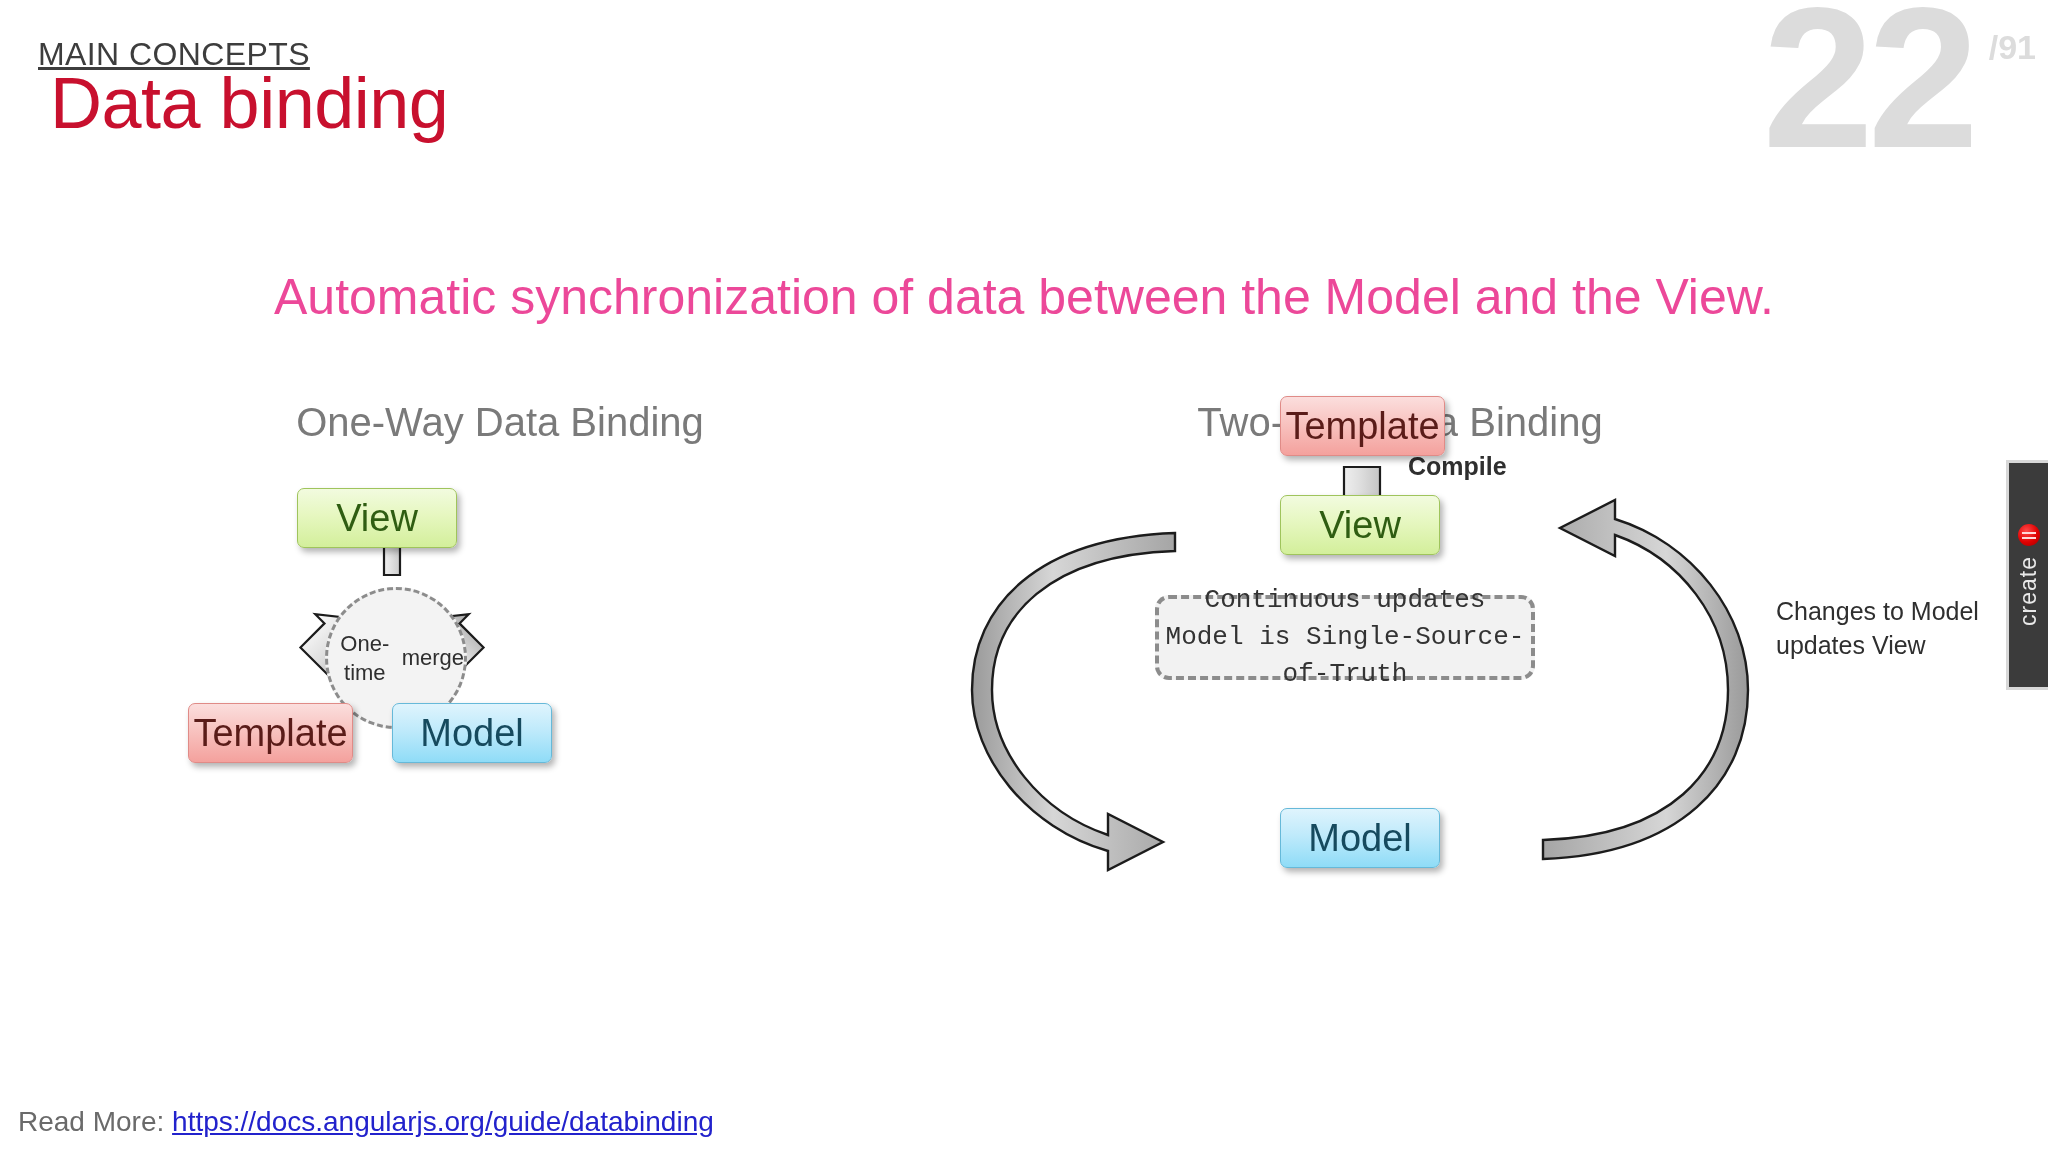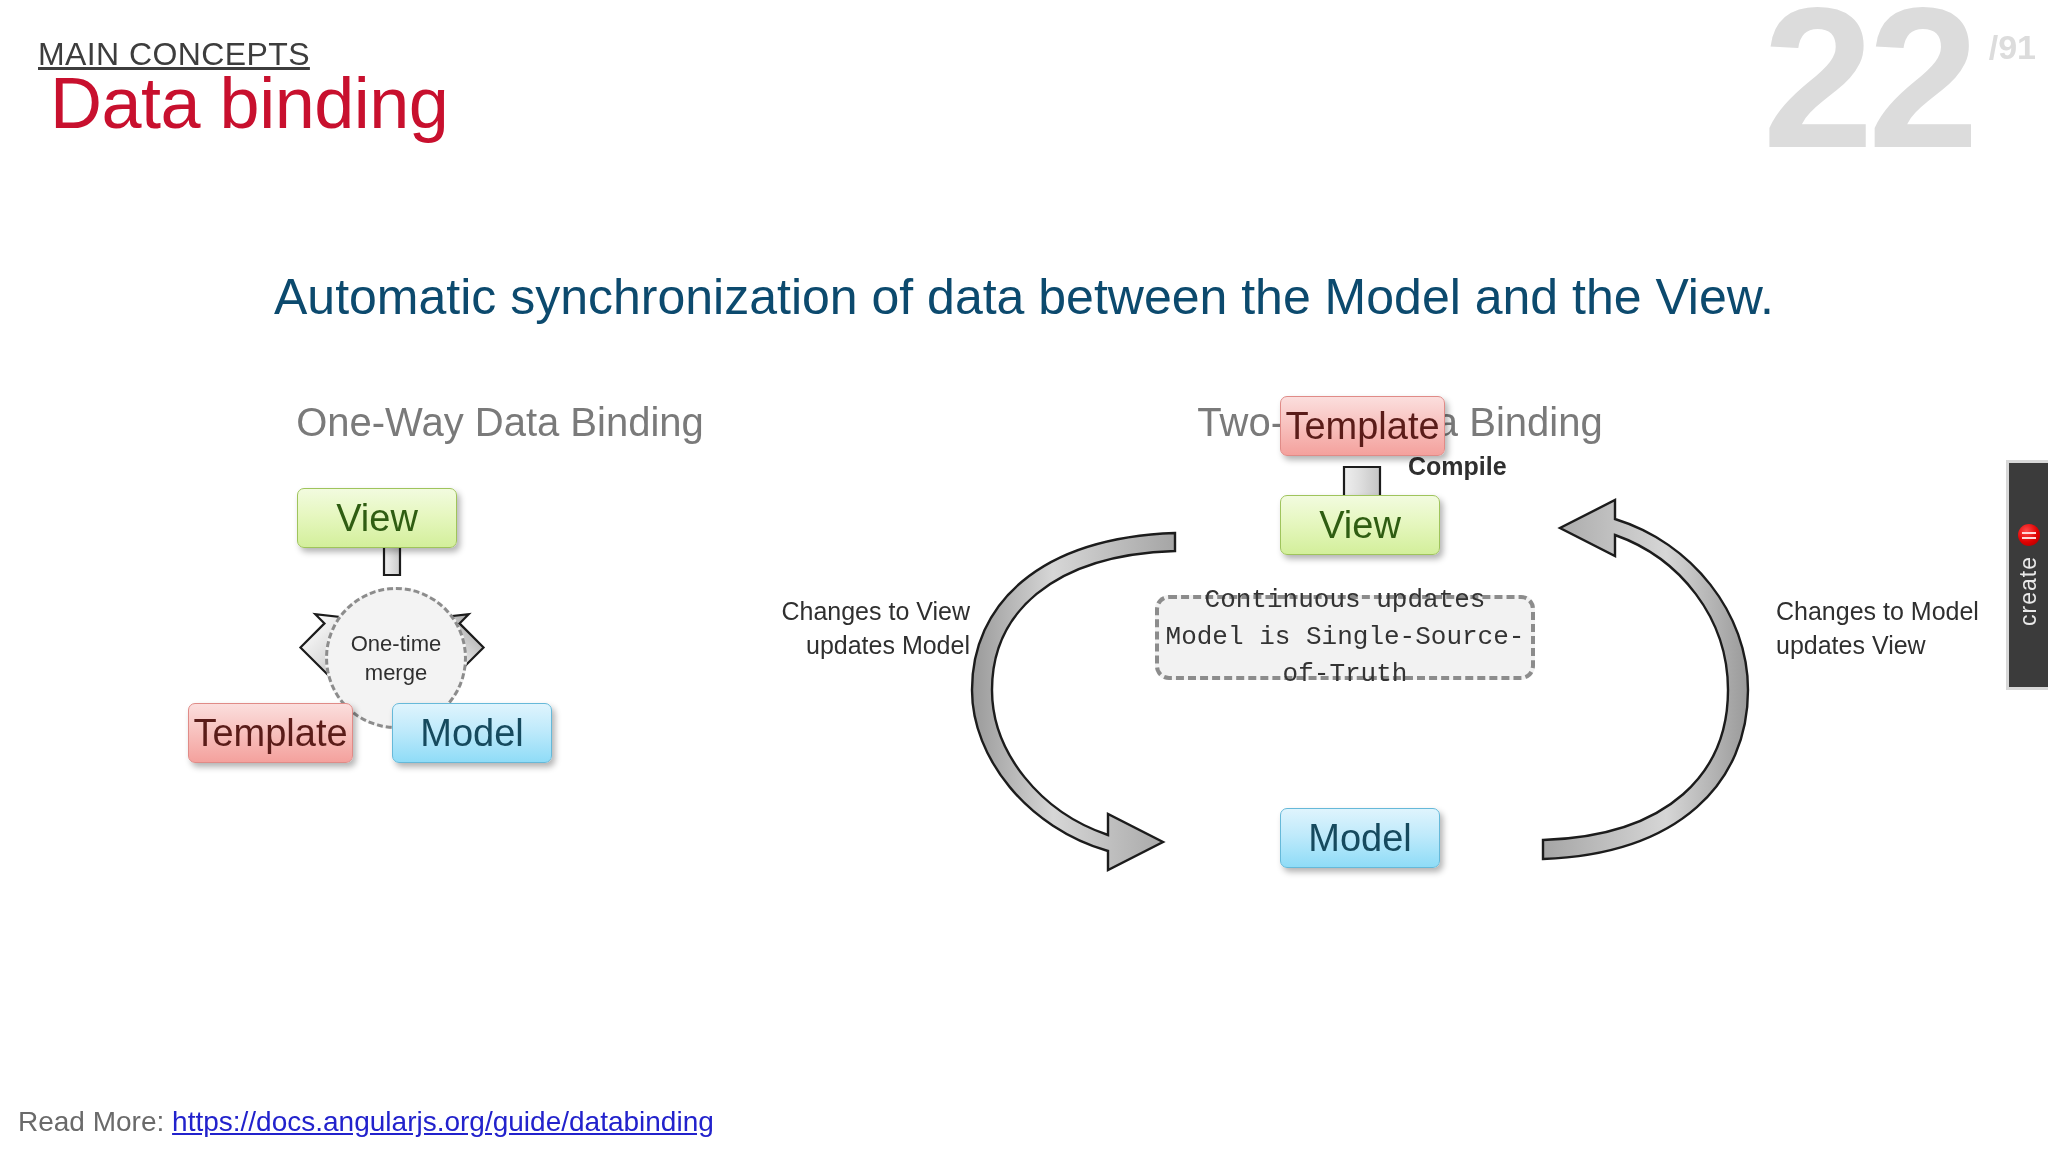--- a/index.html
+++ b/index.html
@@ -61,21 +61,21 @@
   }
 
   
   .lead {
     position: absolute;
     left: 0;
     right: 0;
     top: 268px;
     text-align: center;
     font-size: 50px;
-    color: #0c4a6e;
+    color: #ec4899;
     font-family: "Liberation Sans", sans-serif;
     white-space: nowrap;
   }
 
   
   .panel {
     position: absolute;
     top: 400px;
   }
   .panel-left  { left: 120px;  width: 760px; height: 520px; }
@@ -124,21 +124,21 @@
 
   
   .merge-circle {
     position: absolute;
     width: 136px;
     height: 136px;
     border-radius: 50%;
     border: 3px dashed #8c8c8c;
     background: #f3f3f3;
     display: flex;
-    flex-direction: column;
+    flex-direction: row;
     align-items: center;
     justify-content: center;
     color: #2f2f2f;
     font-size: 22px;
     line-height: 1.32;
     text-align: center;
     font-family: "Liberation Sans", sans-serif;
     z-index: 2;
   }
 
@@ -350,24 +350,20 @@
 
   <div class="note-box" style="left:275px; top:195px; width:380px; height:85px;">
     <span>Continuous updates</span>
     <span>Model is Single-Source-of-Truth</span>
   </div>
 
   <div class="node node-model" style="left:400px; top:408px; width:160px; height:60px;">
     <span>Model</span>
   </div>
 
-  <div class="edge-label right-align" style="left:-110px; top:195px; width:200px;">
-    <div>Changes to View</div>
-    <div>updates Model</div>
-  </div>
 
   <div class="edge-label left-align" style="left:896px; top:195px; width:230px;">
     <div>Changes to Model</div>
     <div>updates View</div>
   </div>
 </div>
 
 <div class="footer">
   <span>Read More: </span><span class="link">https://docs.angularjs.org/guide/databinding</span>
 </div>

